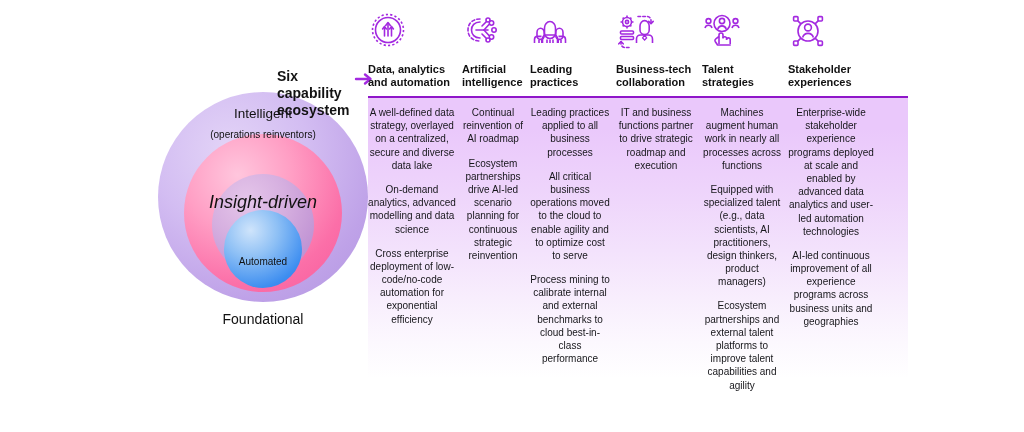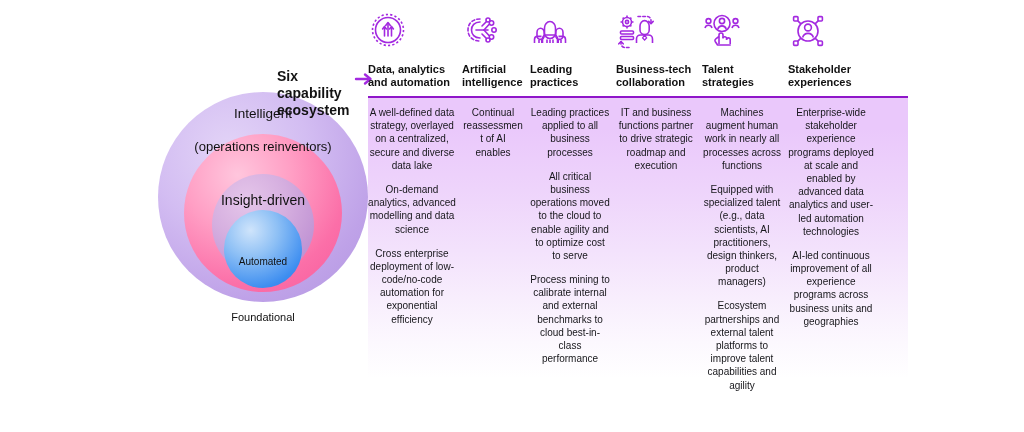--- a/index.html
+++ b/index.html
@@ -29,24 +29,24 @@
   #c-automated{
     left:54px;top:82px;width:102px;height:102px;
     background:radial-gradient(circle at 34% 26%, #e5c6ea 0%, #d5aedf 40%, #c194d4 75%, #b98ccf 100%);
   }
   #c-foundational{
     left:66px;top:118px;width:78px;height:78px;
     background:radial-gradient(circle at 34% 26%, #cfe4fb 0%, #8ec0f5 35%, #3e8ef0 75%, #2a7ae8 100%);
   }
   #l-intelligent{top:14px;font-size:12.5px;}
   #l-intelligent .big{font-size:13.5px;display:block;}
-  #l-intelligent .small{font-size:13px;display:block;margin-top:18px;}
-  #l-insight{top:100px;font-size:14px;}
+  #l-intelligent .small{font-size:10px;display:block;margin-top:7px;}
+  #l-insight{top:100px;font-size:18px;font-style:italic;}
   #l-automated{top:164px;font-size:10px;}
-  #l-foundational{top:219px;font-size:11px;}
+  #l-foundational{top:219px;font-size:14px;}
 
   
   #measures-label{
     position:absolute;left:277px;top:68px;width:80px;
     font-size:14px;font-weight:bold;color:#121212;line-height:1.22;
   }
   #measures-arrow{
     position:absolute;left:354px;top:70px;width:20px;height:18px;
     color:#a329e0;
   }
@@ -266,21 +266,22 @@
     <div id="body-row">
       <div class="body-cell col-0">
         <div class="body-inner" id="cell-0">
             <p class="para">A well-defined data strategy, overlayed on a centralized, secure and diverse data lake</p>
             <p class="para">On-demand analytics, advanced modelling and data science</p>
             <p class="para">Cross enterprise deployment of low-code/no-code automation for exponential efficiency</p>
           </div>
       </div>
       <div class="body-cell col-1">
         <div class="body-inner" id="cell-1">
-            <p class="para">Continual reassessment of AI enables</p>
+            <p class="para">Continual reinvention of AI roadmap</p>
+            <p class="para">Ecosystem partnerships drive AI-led scenario planning for continuous strategic reinvention</p>
           </div>
       </div>
       <div class="body-cell col-2">
         <div class="body-inner" id="cell-2">
             <p class="para">Leading practices applied to all business processes</p>
             <p class="para">All critical business operations moved to the cloud to enable agility and to optimize cost to serve</p>
             <p class="para">Process mining to calibrate internal and external benchmarks to cloud best-in-class performance</p>
           </div>
       </div>
       <div class="body-cell col-3">

